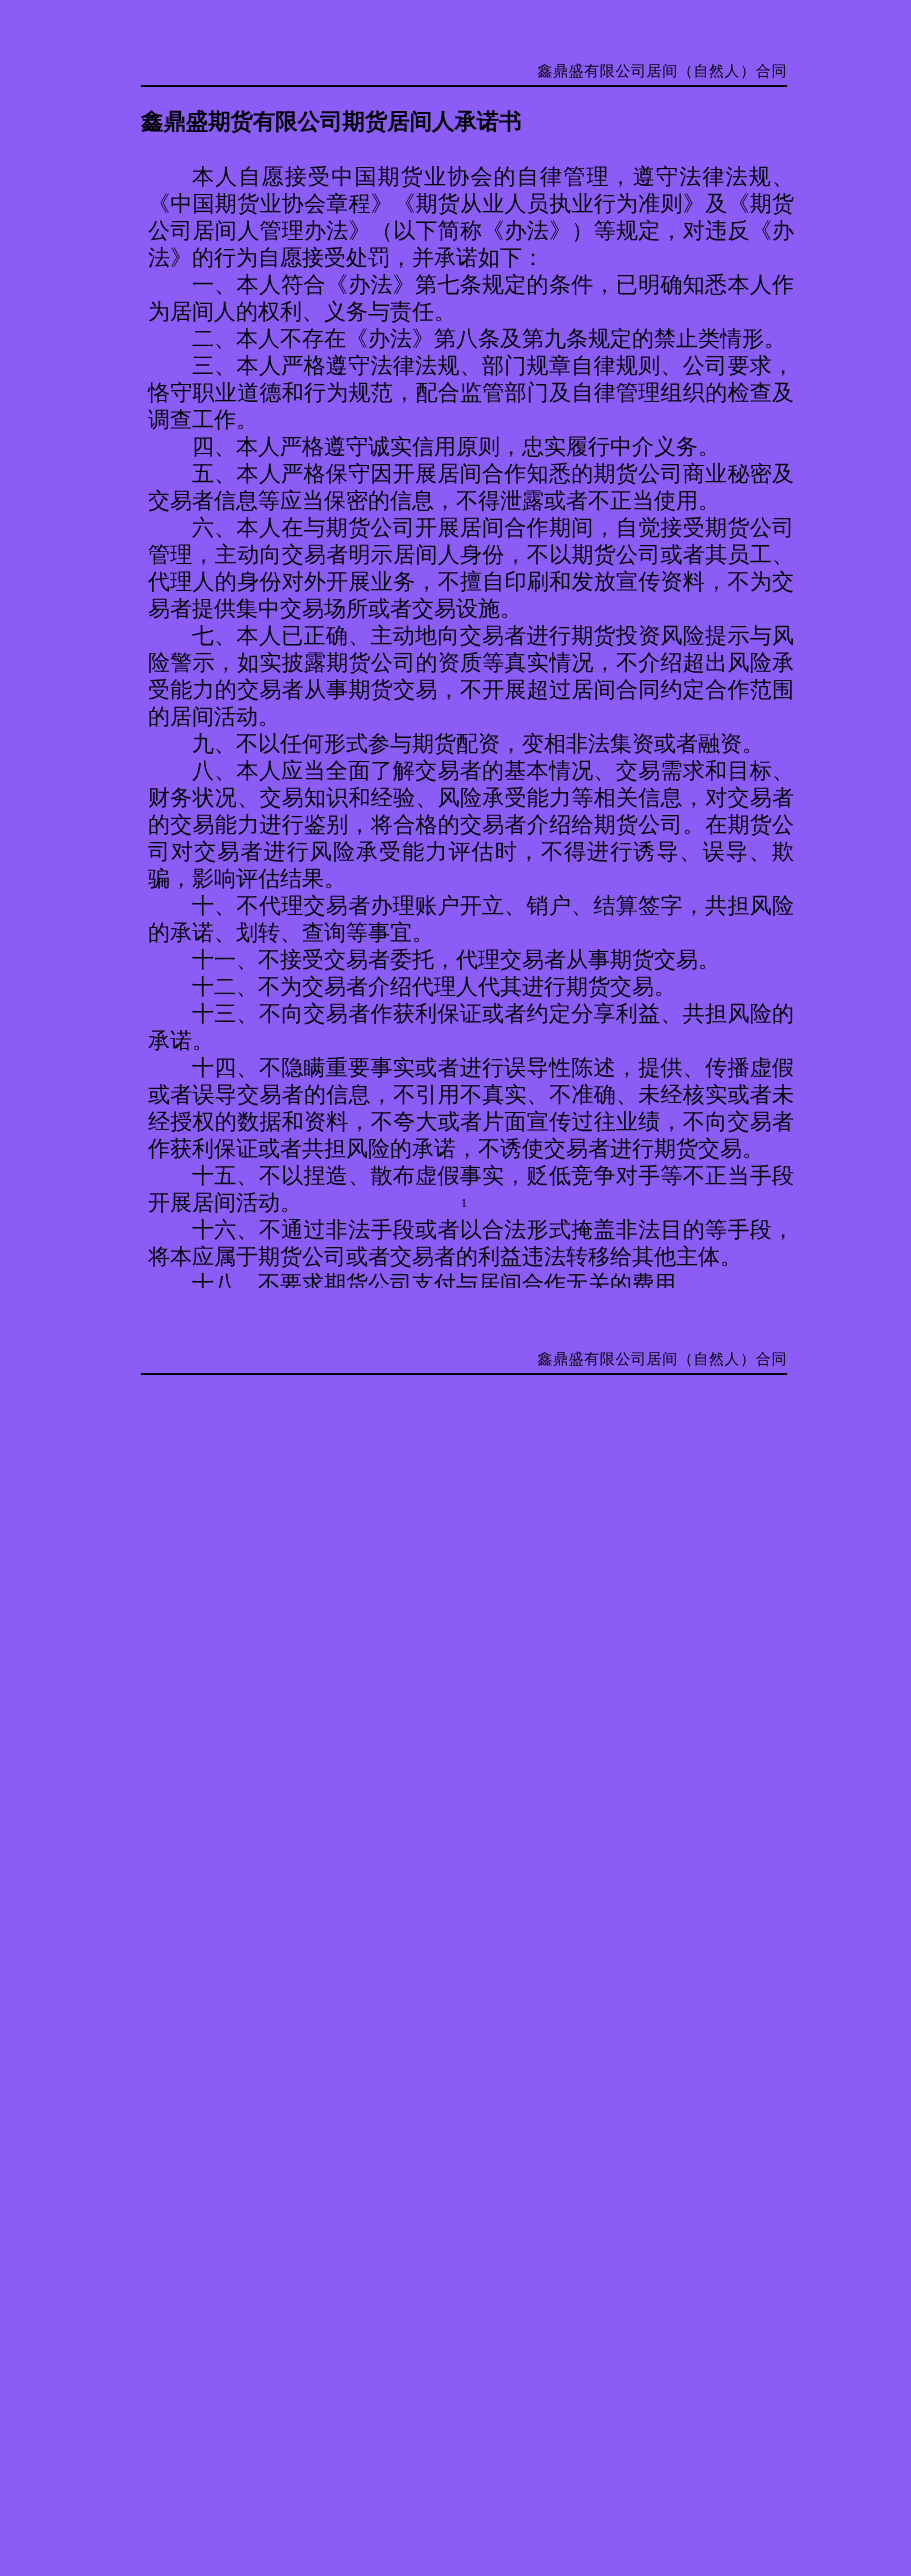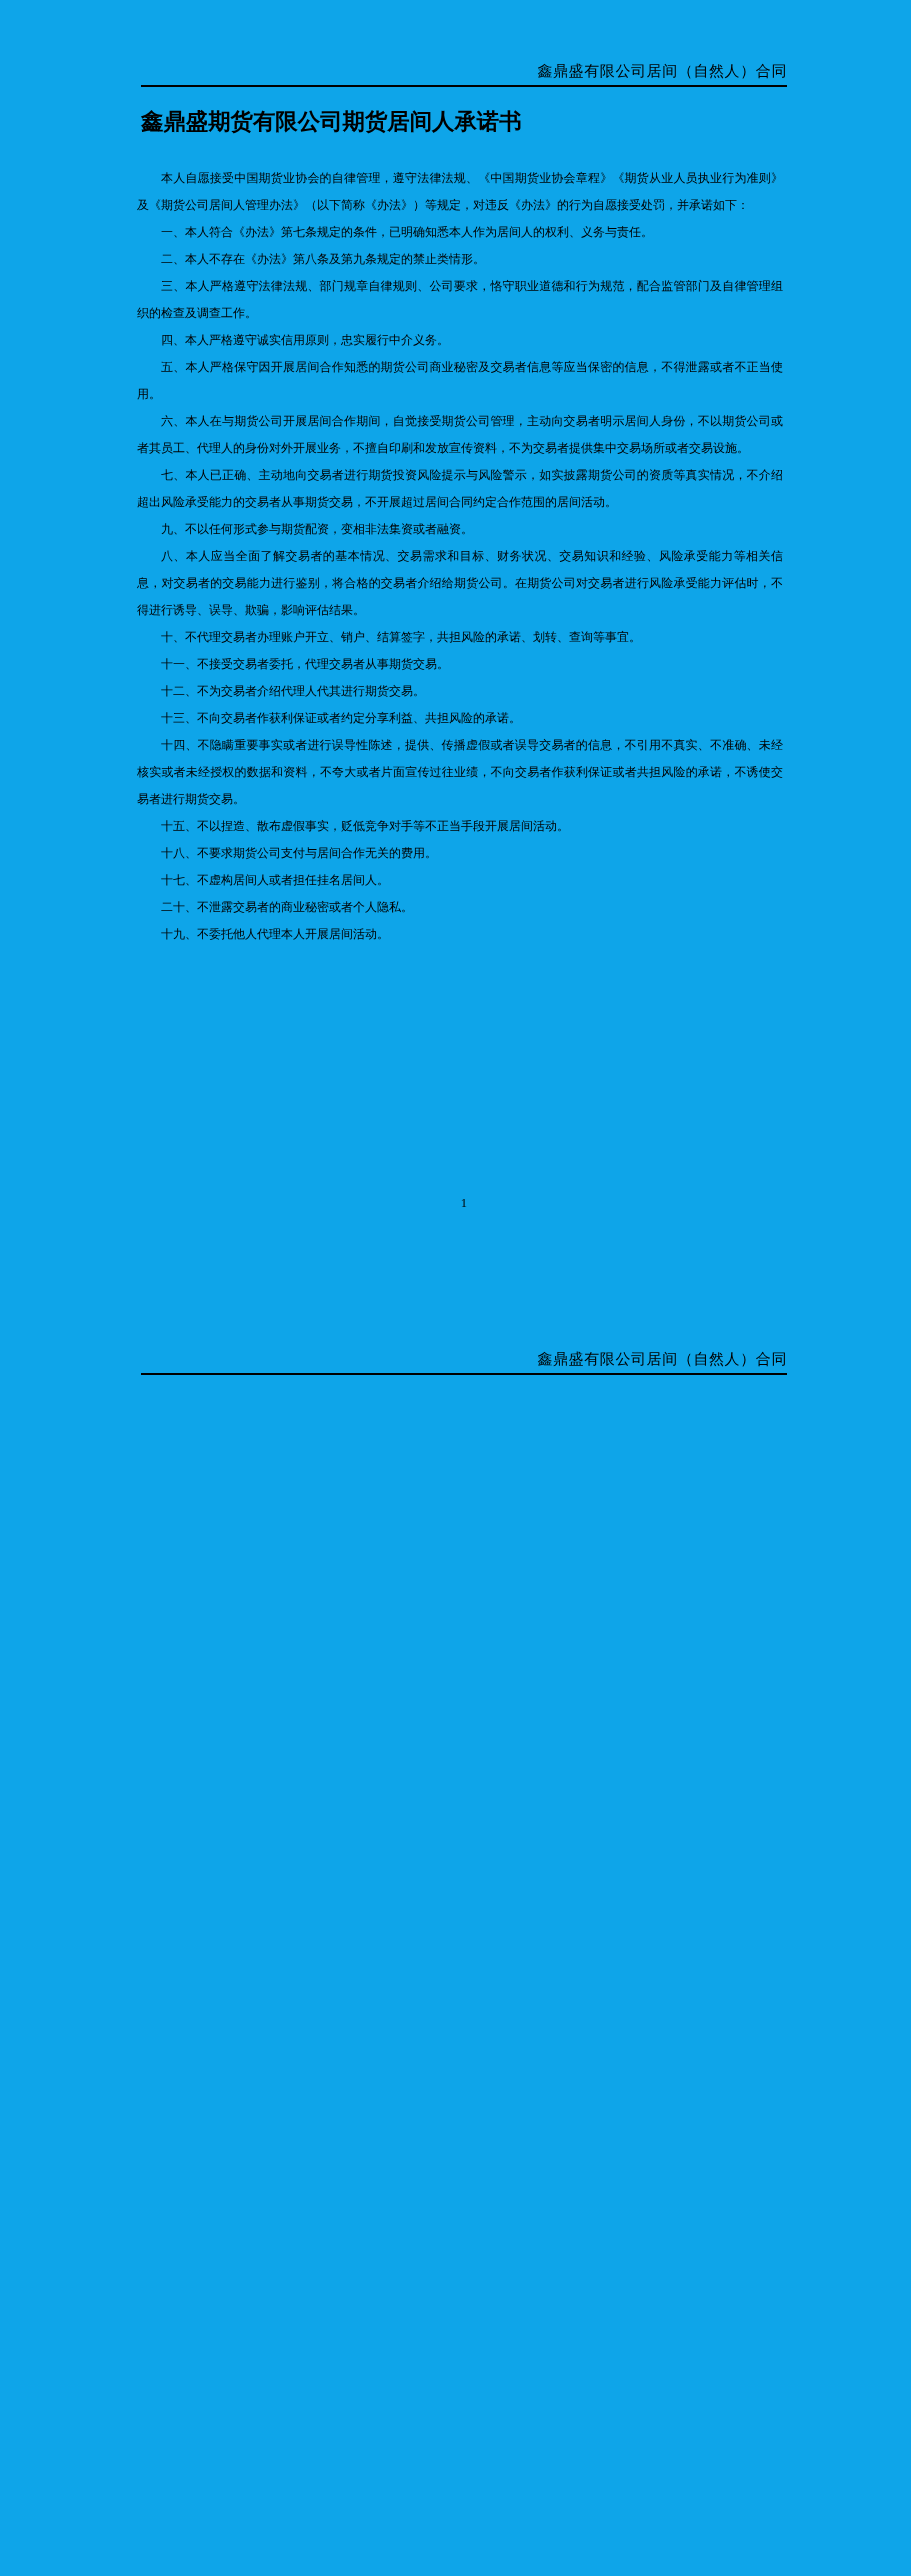--- a/index.html
+++ b/index.html
@@ -9,21 +9,21 @@
     font-family: "Liberation Serif", "DejaVu Serif", serif;
     color: #000000;
   }
   body { height: 2576px; position: relative; overflow: hidden; }
 
   .page {
     position: absolute;
     left: 0;
     width: 911px;
     height: 1288px;
-    background: #0ea5e9;
+    background: #8b5cf6;
   }
   .page-1 { top: 0; }
   .page-2 { top: 1288px; }
 
   .page-header {
     position: absolute;
     left: 141px;
     top: 60px;
     width: 646px;
     text-align: right;
@@ -41,26 +41,27 @@
     width: 646px;
     text-align: left;
     font-size: 22.4px;
     line-height: 29px;
     font-weight: bold;
     font-family: "Liberation Sans", "DejaVu Sans", sans-serif;
   }
 
   .body-block {
     position: absolute;
-    left: 137px;
+    left: 148px;
     width: 646px;
-    font-size: 12px;
+    font-size: 22px;
     line-height: 27px;
     text-align: justify;
     text-justify: inter-ideograph;
+    font-family: Liberation Mono, monospace;
   }
   .body-1 { top: 165px; }
 
   .para {
     text-indent: 2em;
     margin: 0;
   }
 
   .page-footer {
     position: absolute;
@@ -91,20 +92,21 @@
     <p class="para">六、本人在与期货公司开展居间合作期间，自觉接受期货公司管理，主动向交易者明示居间人身份，不以期货公司或者其员工、代理人的身份对外开展业务，不擅自印刷和发放宣传资料，不为交易者提供集中交易场所或者交易设施。</p>
     <p class="para">七、本人已正确、主动地向交易者进行期货投资风险提示与风险警示，如实披露期货公司的资质等真实情况，不介绍超出风险承受能力的交易者从事期货交易，不开展超过居间合同约定合作范围的居间活动。</p>
     <p class="para">九、不以任何形式参与期货配资，变相非法集资或者融资。</p>
     <p class="para">八、本人应当全面了解交易者的基本情况、交易需求和目标、财务状况、交易知识和经验、风险承受能力等相关信息，对交易者的交易能力进行鉴别，将合格的交易者介绍给期货公司。在期货公司对交易者进行风险承受能力评估时，不得进行诱导、误导、欺骗，影响评估结果。</p>
     <p class="para">十、不代理交易者办理账户开立、销户、结算签字，共担风险的承诺、划转、查询等事宜。</p>
     <p class="para">十一、不接受交易者委托，代理交易者从事期货交易。</p>
     <p class="para">十二、不为交易者介绍代理人代其进行期货交易。</p>
     <p class="para">十三、不向交易者作获利保证或者约定分享利益、共担风险的承诺。</p>
     <p class="para">十四、不隐瞒重要事实或者进行误导性陈述，提供、传播虚假或者误导交易者的信息，不引用不真实、不准确、未经核实或者未经授权的数据和资料，不夸大或者片面宣传过往业绩，不向交易者作获利保证或者共担风险的承诺，不诱使交易者进行期货交易。</p>
     <p class="para">十五、不以捏造、散布虚假事实，贬低竞争对手等不正当手段开展居间活动。</p>
+    <p class="para">十六、不通过非法手段或者以合法形式掩盖非法目的等手段，将本应属于期货公司或者交易者的利益违法转移给其他主体。</p>
     <p class="para">十八、不要求期货公司支付与居间合作无关的费用。</p>
     <p class="para">十七、不虚构居间人或者担任挂名居间人。</p>
     <p class="para">二十、不泄露交易者的商业秘密或者个人隐私。</p>
     <p class="para">十九、不委托他人代理本人开展居间活动。</p>
   </div>
 
   <div class="page-footer footer-1">1</div>
 </div>
 
 <div class="page page-2">

